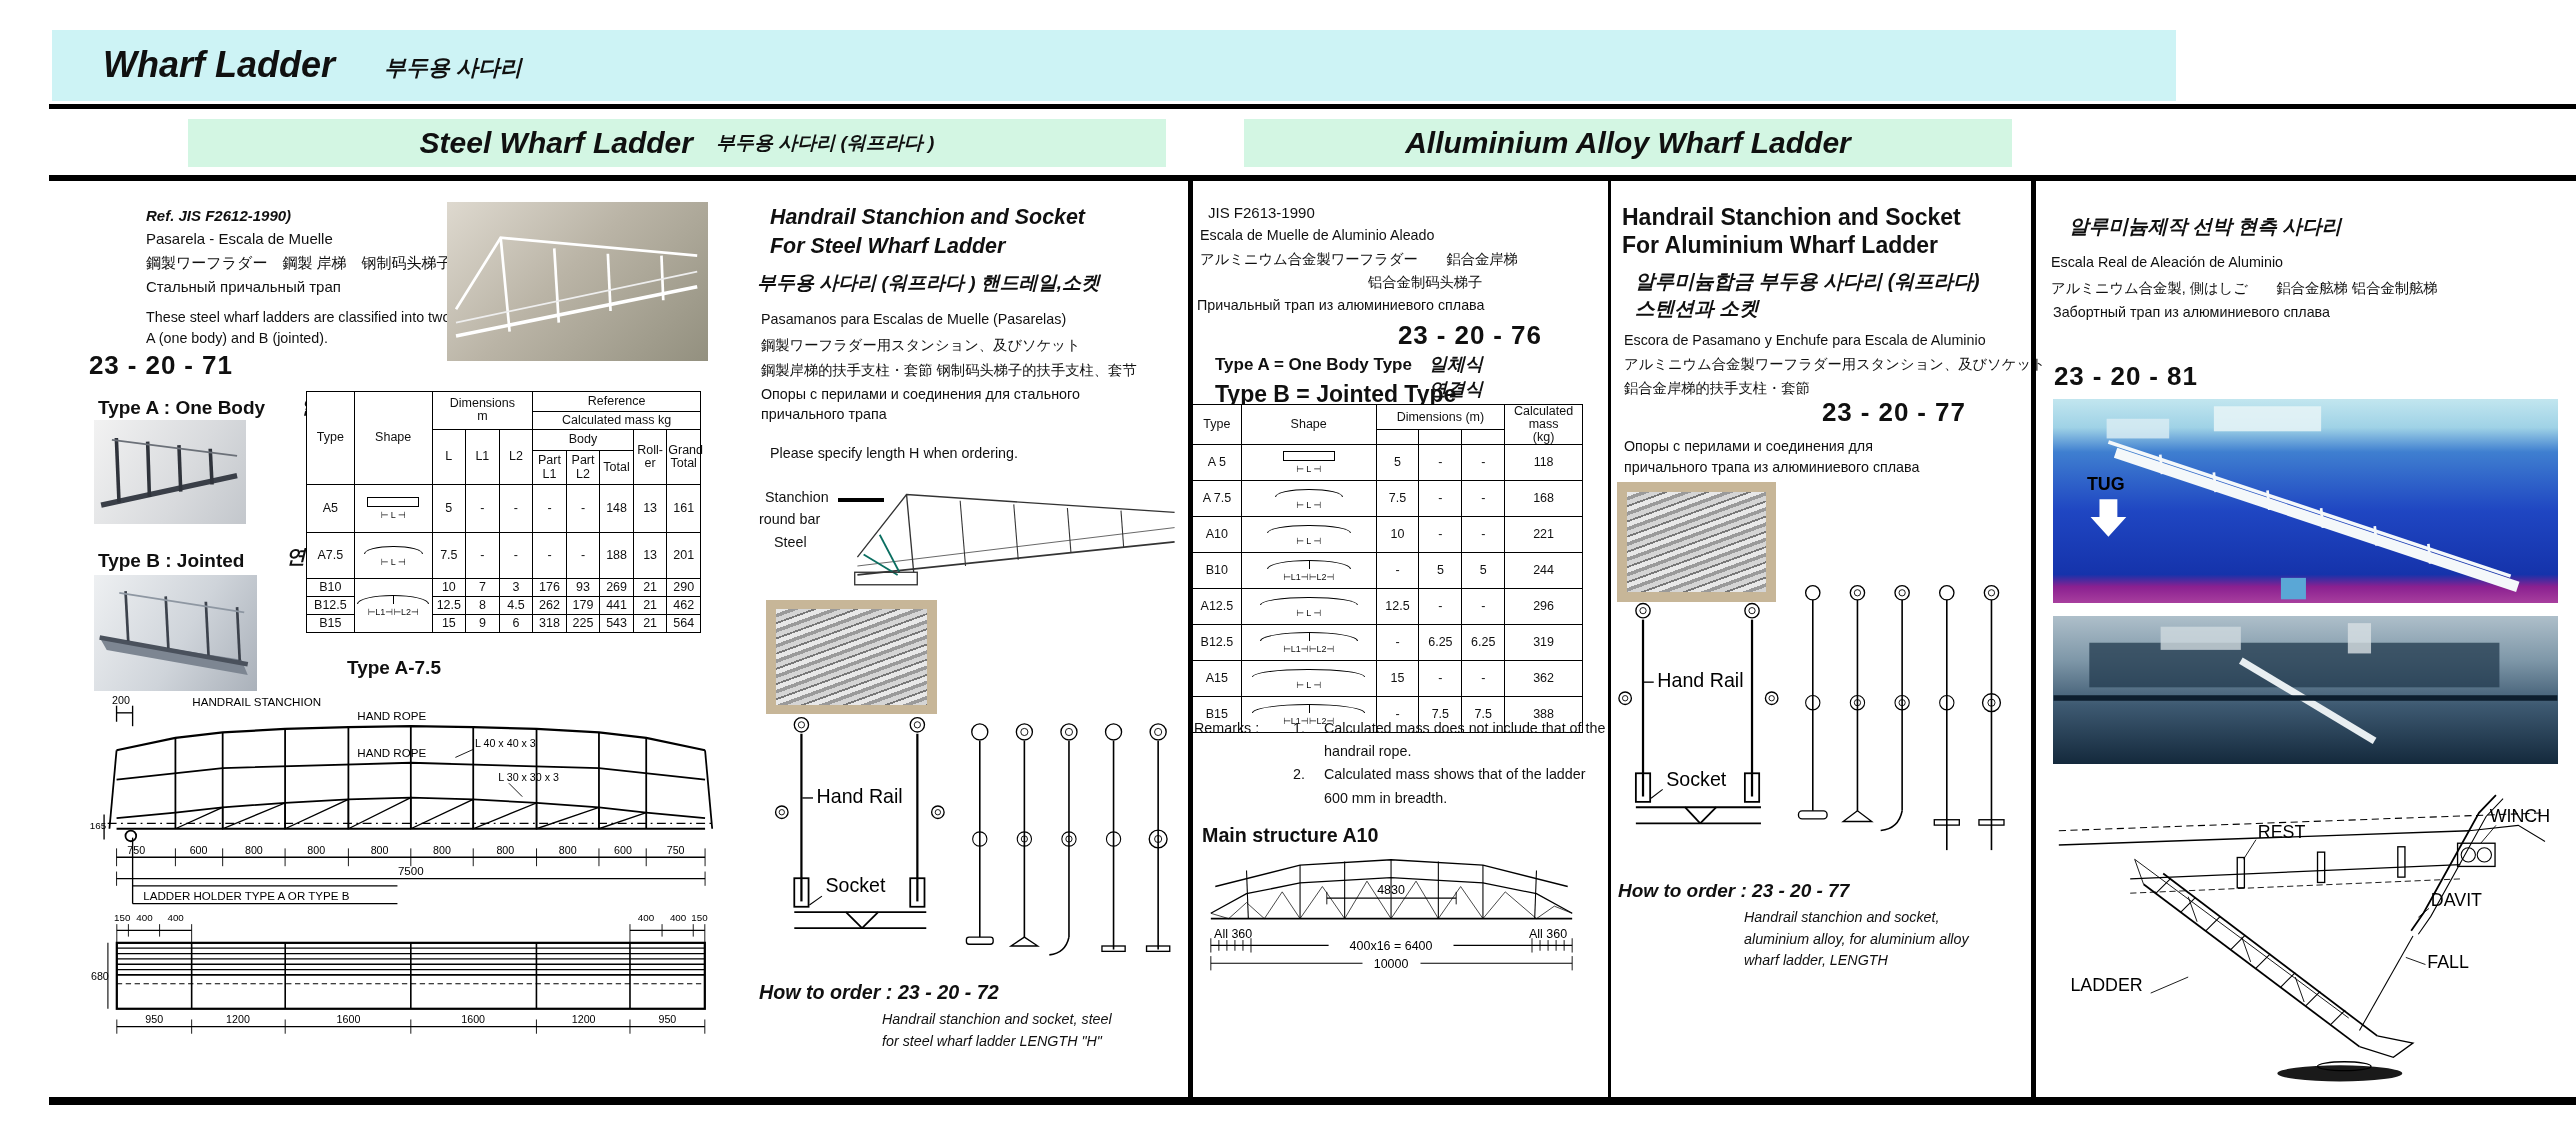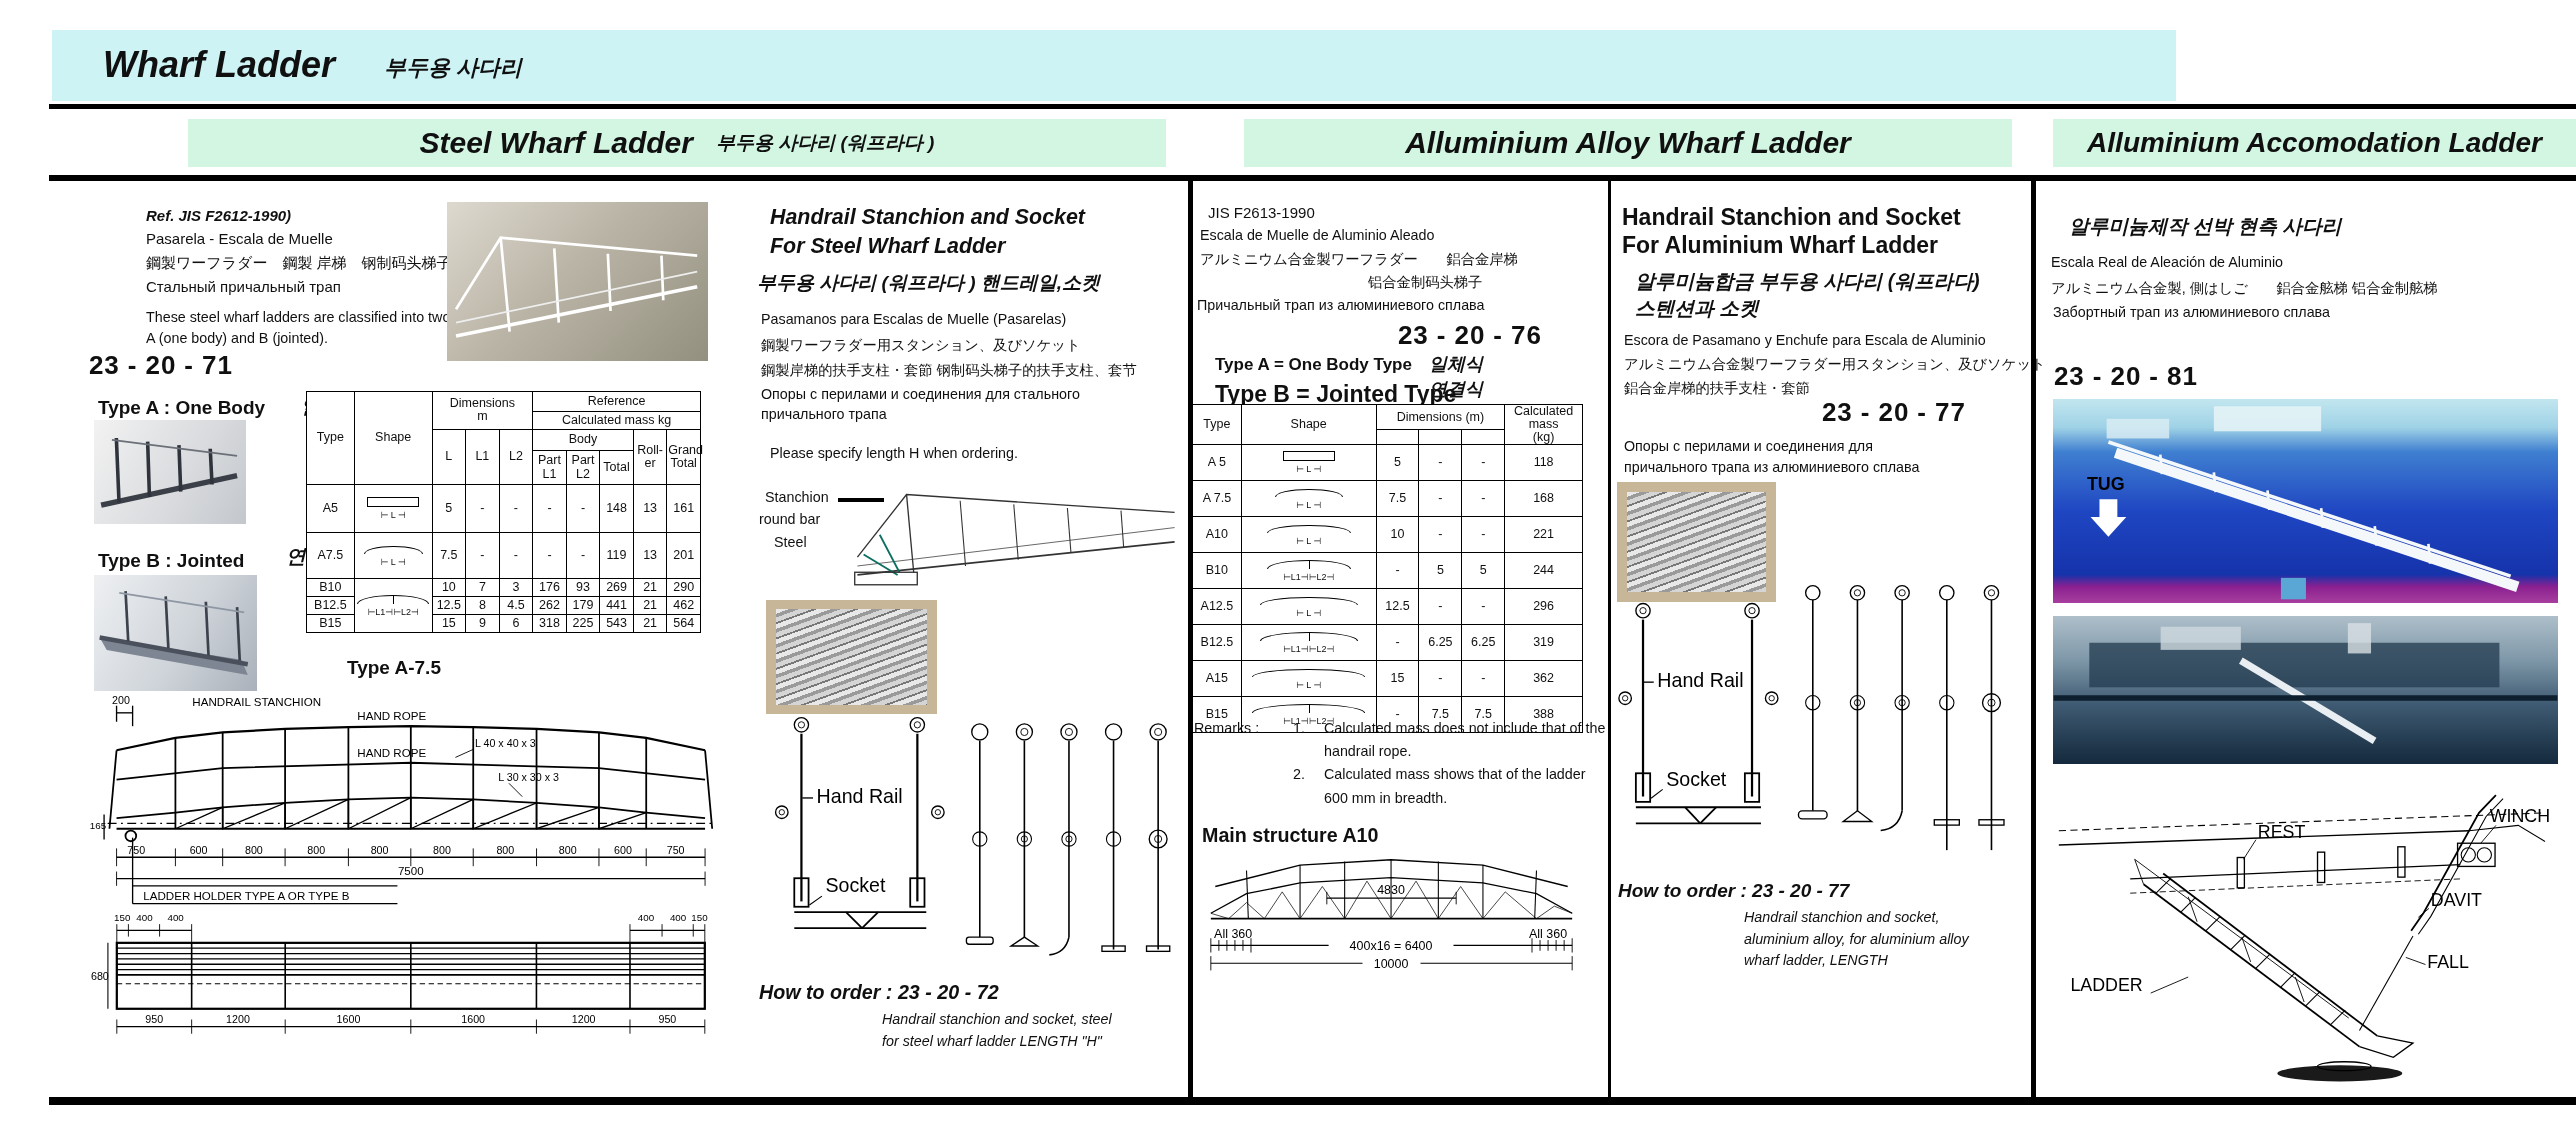--- a/index.html
+++ b/index.html
@@ -38,23 +38,20 @@
   </div>
   <div class="rule" style="left:49px;top:104px;width:2527px;height:5.4px"></div>
 
   <div class="abs mintbar" style="left:188px;top:119px;width:978px;height:48px">
     <span class="hdr-en">Steel Wharf Ladder</span>
     <span class="hdr-ko">부두용 사다리 (워프라다 )</span>
   </div>
   <div class="abs mintbar" style="left:1244px;top:119px;width:768px;height:48px">
     <span class="hdr-en">Alluminium Alloy Wharf Ladder</span>
   </div>
-  <div class="abs mintbar" style="left:2053px;top:119px;width:523px;height:48px">
-    <span class="hdr-en" style="font-size:28px">Alluminium Accomodation Ladder</span>
-  </div>
   <div class="rule" style="left:49px;top:175px;width:2527px;height:6.3px"></div>
   <div class="rule" style="left:1188px;top:175px;width:5.4px;height:925px"></div>
   <div class="rule" style="left:1608px;top:175px;width:2.7px;height:925px"></div>
   <div class="rule" style="left:2031px;top:175px;width:5.4px;height:925px"></div>
   <div class="rule" style="left:49px;top:1097px;width:2527px;height:8px"></div>
 
   <span class="abs b i t17" style="left:146px;top:207px">Ref. JIS F2612-1990)</span>
   <span class="abs t17" style="left:146px;top:230px">Pasarela - Escala de Muelle</span>
   <span class="abs t17" style="left:146px;top:254px">鋼製ワーフラダー　鋼製 岸梯　钢制码头梯子</span>
   <span class="abs t17" style="left:146px;top:278px">Стальный причальный трап</span>
@@ -143,21 +140,21 @@
       <td>161</td>
     </tr>
     <tr style="height:46px">
       <td>A7.5</td>
       <td><span class="arcA"></span><span class="dimlab">⊢ L ⊣</span></td>
       <td>7.5</td>
       <td>-</td>
       <td>-</td>
       <td>-</td>
       <td>-</td>
-      <td>119</td>
+      <td>188</td>
       <td>13</td>
       <td>201</td>
     </tr>
     <tr style="height:18px">
       <td>B10</td>
       <td rowspan="3"><span class="arcB"></span><span class="dimlab">⊢L1⊣⊢L2⊣</span></td>
       <td>10</td>
       <td>7</td>
       <td>3</td>
       <td>176</td>

